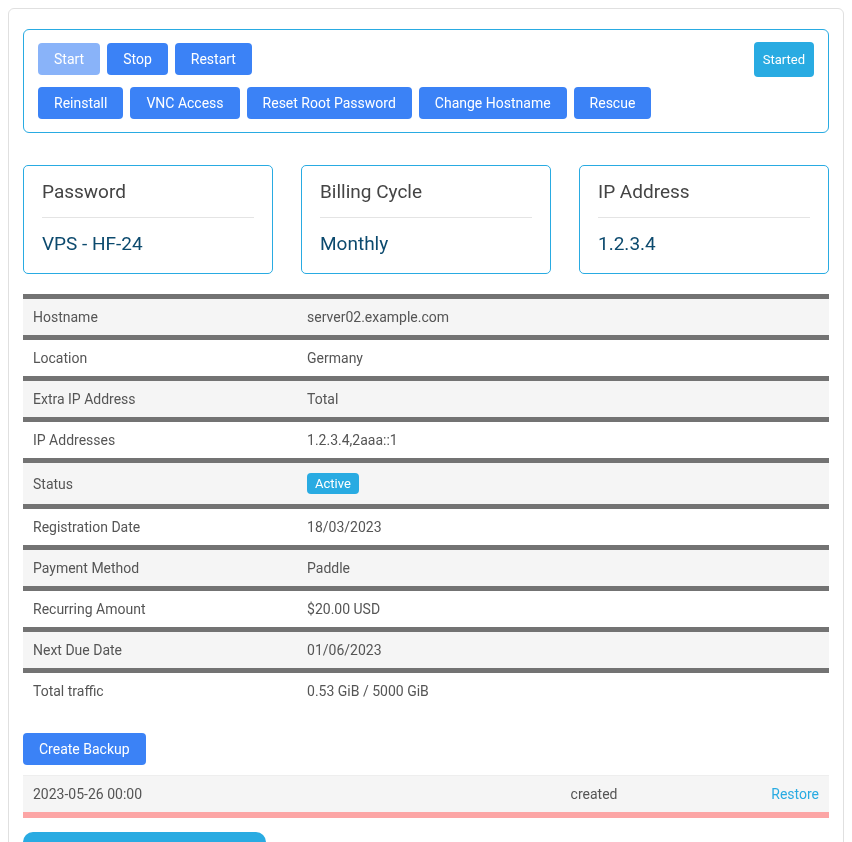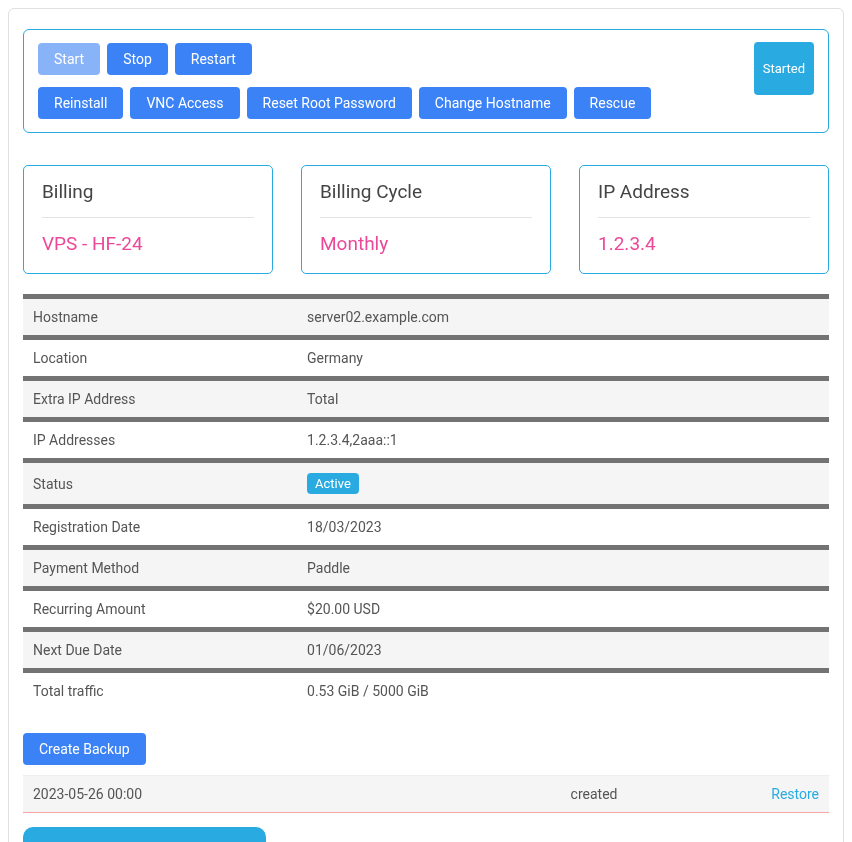--- a/index.html
+++ b/index.html
@@ -27,21 +27,21 @@
     padding: 13px 14px;
     position: relative;
   }
   .status-badge {
     position: absolute;
     top: 12px;
     right: 14px;
     background: #29abe2;
     color: #fff;
     font-size: 13px;
-    padding: 19px 9px;
+    padding: 10px 9px;
     border-radius: 4px;
     font-weight: 400;
   }
   .btn-row {
     display: flex;
     flex-wrap: wrap;
     gap: 7px;
     margin-bottom: 7px;
   }
   .btn-row:last-child {
@@ -76,21 +76,21 @@
     font-size: 19px;
     font-weight: 400;
     color: #444;
     border-bottom: 1px solid #e4e4e4;
     padding-bottom: 14px;
     margin-bottom: 14px;
   }
   .info-card .val {
     font-size: 19px;
     font-weight: 400;
-    color: #ec4899;
+    color: #0c4a6e;
   }
   .details-table {
     margin: 20px 14px 0 14px;
     width: calc(100% - 28px);
     border-collapse: collapse;
   }
   .details-table tr {
     border-top: 5px solid #737373;
   }
   .details-table tr:nth-child(odd) {
@@ -119,21 +119,21 @@
   .backup-section {
     margin: 24px 14px 0 14px;
   }
   .backup-table {
     width: 100%;
     border-collapse: collapse;
     margin-top: 10px;
   }
   .backup-table tr {
     border-top: 1px solid #eee;
-    border-bottom: 1px solid #fca5a5;
+    border-bottom: 6px solid #fca5a5;
   }
   .backup-table td {
     padding: 10px 10px;
     font-size: 14px;
     color: #555;
     background: #f5f5f5;
   }
   .backup-table td.center {
     text-align: right;
   }
@@ -173,21 +173,21 @@
       <button class="btn">Reinstall</button>
       <button class="btn">VNC Access</button>
       <button class="btn">Reset Root Password</button>
       <button class="btn">Change Hostname</button>
       <button class="btn">Rescue</button>
     </div>
   </div>
 
   <div class="info-cards">
     <div class="info-card">
-      <h3>Billing</h3>
+      <h3>Password</h3>
       <div class="val">VPS - HF-24</div>
     </div>
     <div class="info-card">
       <h3>Billing Cycle</h3>
       <div class="val">Monthly</div>
     </div>
     <div class="info-card">
       <h3>IP Address</h3>
       <div class="val">1.2.3.4</div>
     </div>

